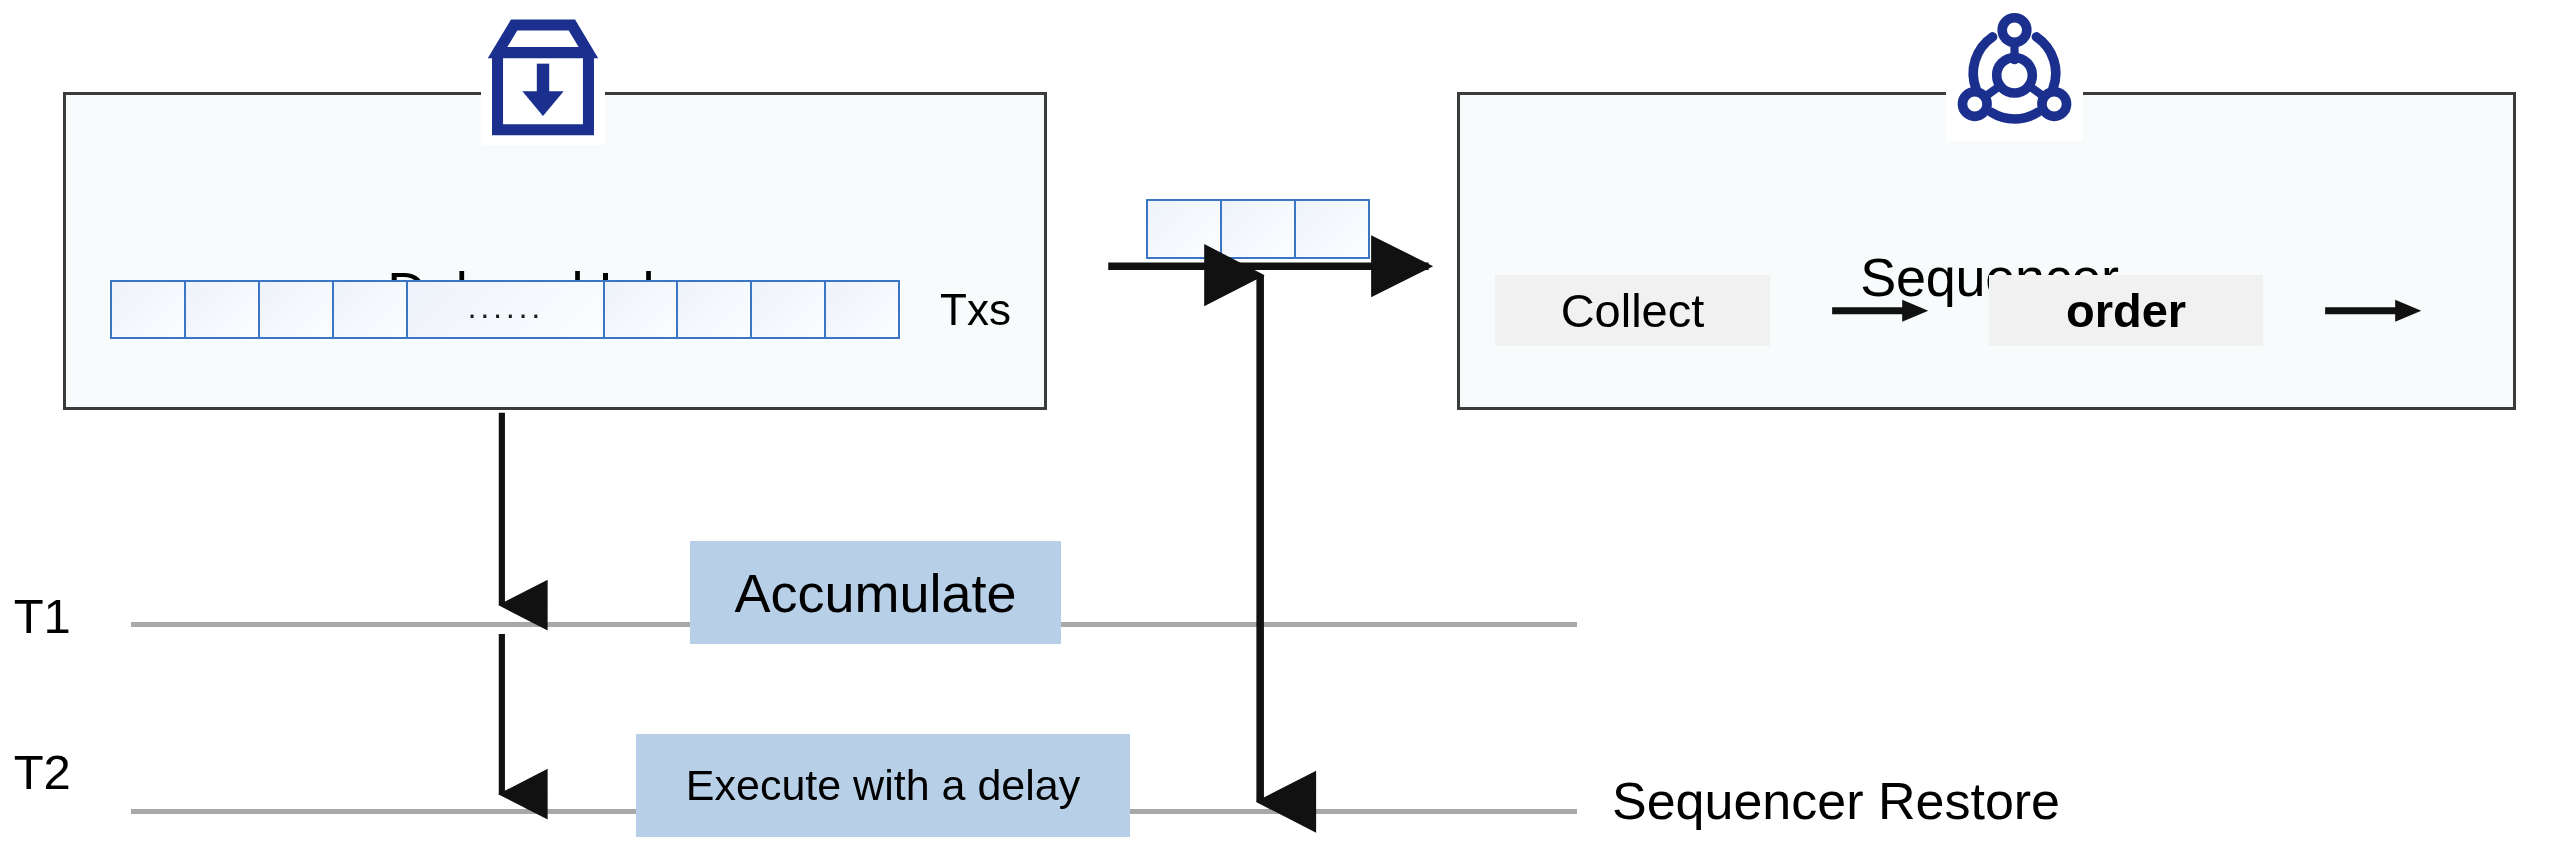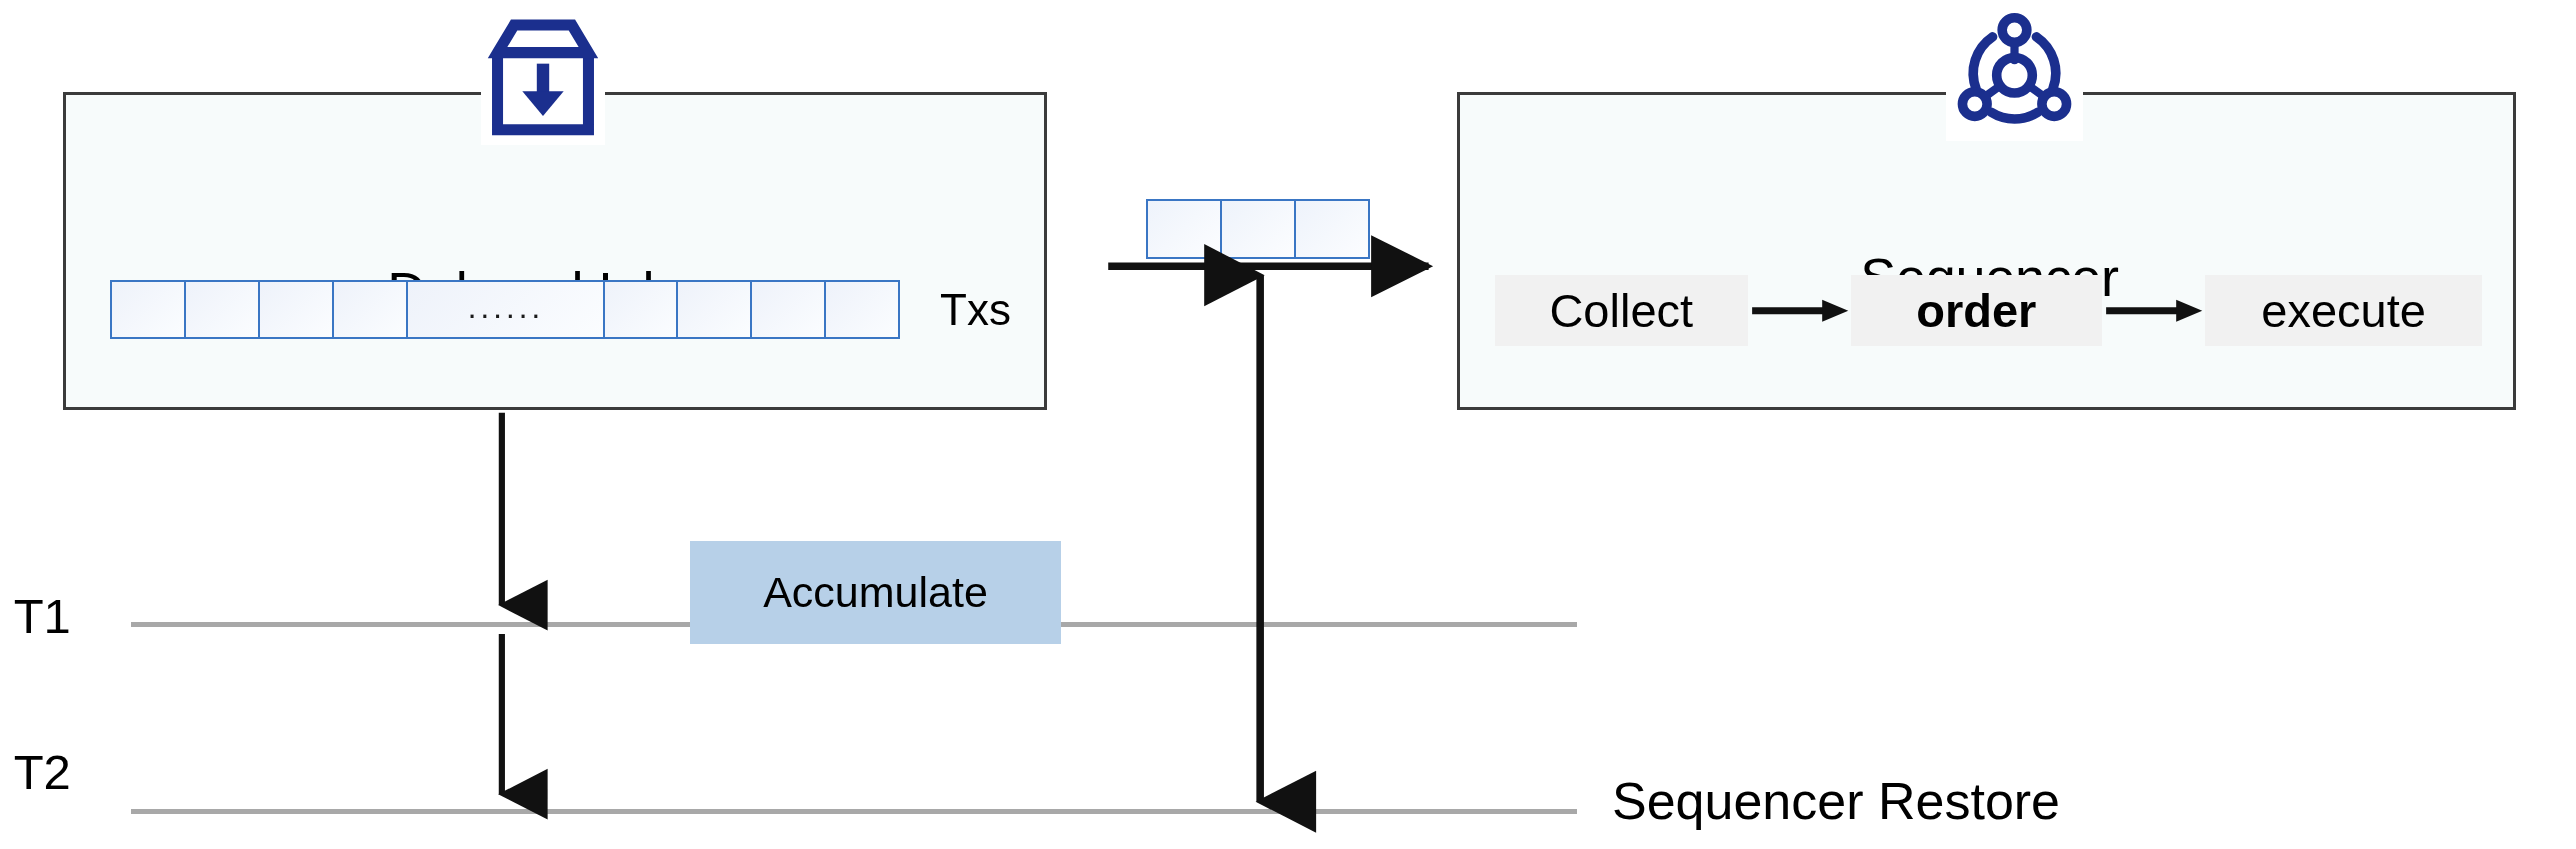--- a/index.html
+++ b/index.html
@@ -175,21 +175,21 @@
     background: #b7d0e8;
     color: #000000;
     display: flex;
     align-items: center;
     justify-content: center;
     white-space: nowrap;
   }
   #caption-accumulate {
     left: 690px; top: 541px;
     width: 371px; height: 103px;
-    font-size: 43px;
+    font-size: 54px;
   }
   #caption-execute-delay {
     left: 636px; top: 734px;
     width: 494px; height: 103px;
     font-size: 43px;
   }
 
   
   #arrow-layer {
     position: absolute;
@@ -300,29 +300,27 @@
     </div>
     <div id="stage-order" class="stage-box">
       <span>order</span>
     </div>
     <div class="pipe-arrow">
       <svg width="103" height="27.5" viewBox="0 0 150 40" xmlns="http://www.w3.org/2000/svg">
         <line x1="6" y1="20" x2="112" y2="20" stroke="#111111" stroke-width="10"></line>
         <path d="M108,4 L146,20 L108,36 Z" fill="#111111"></path>
       </svg>
     </div>
-    <div id="stage-execute" class="stage-box">
-      <span>execute</span>
-    </div>
   </div>
 
   <div id="timeline-t1" class="timeline"></div>
   <div id="timeline-t2" class="timeline"></div>
 
   <div id="label-t1" class="t-label">T1</div>
   <div id="label-t2" class="t-label">T2</div>
 
   <div id="label-seq-restore" class="right-label">Sequencer Restore</div>
 
   <div id="caption-accumulate" class="hl-caption">Accumulate</div>
+  <div id="caption-execute-delay" class="hl-caption">Execute with a delay</div>
 
 </div>
 
 
 </body></html>

